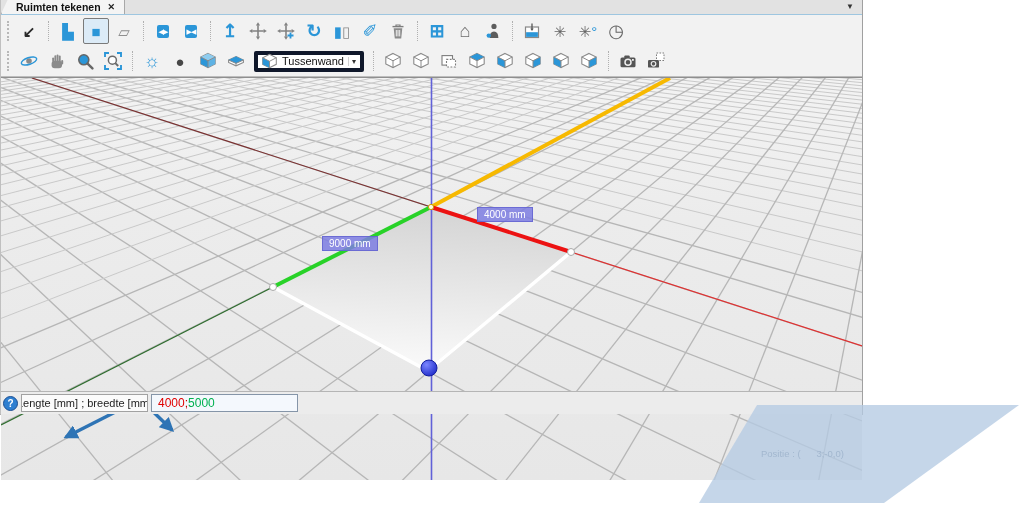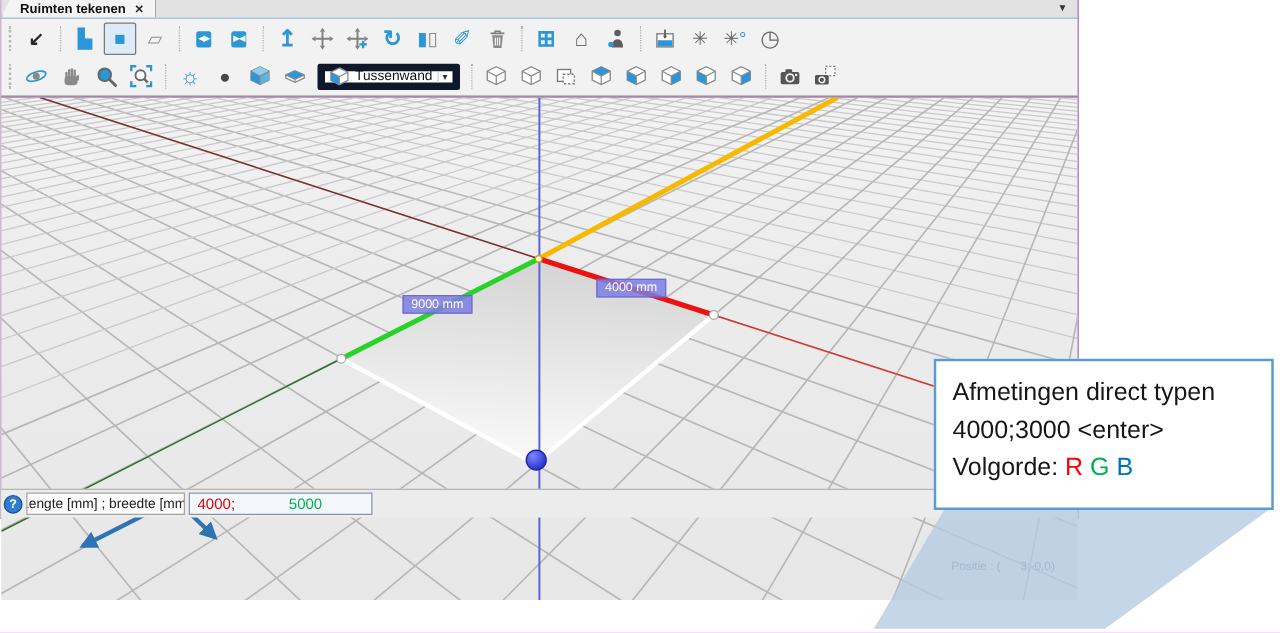--- a/index.html
+++ b/index.html
@@ -35,37 +35,37 @@
   .tb-btn {
     width:26px; height:26px; display:flex; align-items:center; justify-content:center;
     border:1px solid transparent; border-radius:2px; cursor:pointer; user-select:none;
   }
   .tb-btn.active { border:1px solid #7a7a7a; background:#dcebf7; }
   .tb-btn .g { font-size:15px; line-height:1; }
   .tb-btn .g.big { font-size:18px; }
   .tb-btn .g.bold { font-weight:bold; }
   .tb-btn .boxed { border-radius:2px; padding:3px 2px; font-size:7px; line-height:1; letter-spacing:-1px; }
   .dropdown {
-    height:21px; background:#fff; border:6px solid #0f172a; border-radius:2px;
+    height:21px; background:#fff; border:4px solid #0f172a; border-radius:2px;
     display:flex; align-items:center; gap:4px; padding:0 4px 0 3px; margin:0 3px; cursor:pointer;
   }
   .dropdown .dd-label { font-size:11px; color:#111; white-space:nowrap; }
   .dropdown .dd-caret { font-size:8px; color:#333; padding-left:3px; border-left:1px solid #d0d0d0; }
   
   .viewport {
     position:relative; width:861px; height:403px; overflow:hidden;
     border-top:1px solid #8f8f8f;
     background: linear-gradient(180deg,#f3f3f3 0%, #ececec 35%, #e7e7e7 100%);
   }
   .dim {
     position:absolute; background:rgba(125,125,226,0.85); border:1px solid rgba(92,92,205,0.7);
     color:#fff; font-size:10px; padding:1px 6px; white-space:nowrap;
   }
   .dim5000 { left:321px; top:158px; }
-  .dim4000 { left:476px; top:145px; }
+  .dim4000 { left:476px; top:129px; }
   .scale-label { position:absolute; color:#2e74b5; font-size:17px; white-space:nowrap; }
   .scale-left { left:70px; top:316px; }
   .scale-right { left:156px; top:316px; }
   .positie { position:absolute; left:760px; top:370px; font-size:9.5px; color:#5e7086; white-space:pre; }
   
   .statusbar {
     position:absolute; left:0; bottom:0; width:100%; height:23px; background:#ececec;
     border-top:1px solid #b5b5b5; display:flex; align-items:center; padding:0 2px; gap:3px;
   }
   .info {
@@ -461,29 +461,24 @@
       <div class="scale-label scale-right">1 m</div>
       <div class="positie">Positie : (      3;-0,0)</div>
     </div>
 
     <div class="statusbar">
       <span class="info">?</span>
       <div class="sfield hint">Lengte [mm] ; breedte [mm]</div>
       <div class="sfield input" id="dim-input">
           <span class="val" style="color: rgb(224, 0, 0);">4000</span>
           <span class="val" style="color: rgb(192, 0, 0);">;</span>
-          <span class="val" style="color: rgb(0, 176, 80); margin-left: 43px;">5000</span>
+          <span class="val" style="color: rgb(0, 176, 80);">5000</span>
         </div>
     </div>
 
   </div>
 
   <svg class="tail">
     <polygon points="757,405 1019,405 884,503 699,503" fill="rgba(181,203,227,0.78)"></polygon>
   </svg>
 
-  <div class="callout">
-    <div>Afmetingen direct typen</div>
-    <div>4000;3000 &lt;enter&gt;</div>
-    <div class="rgb"><span>Volgorde: </span><span id="rgb-letters"><span style="color: rgb(255, 0, 0);">R</span> <span style="color: rgb(0, 176, 80);">G</span> <span style="color: rgb(0, 112, 192);">B</span></span></div>
-  </div>
 
 </div>
 
 </body></html>

